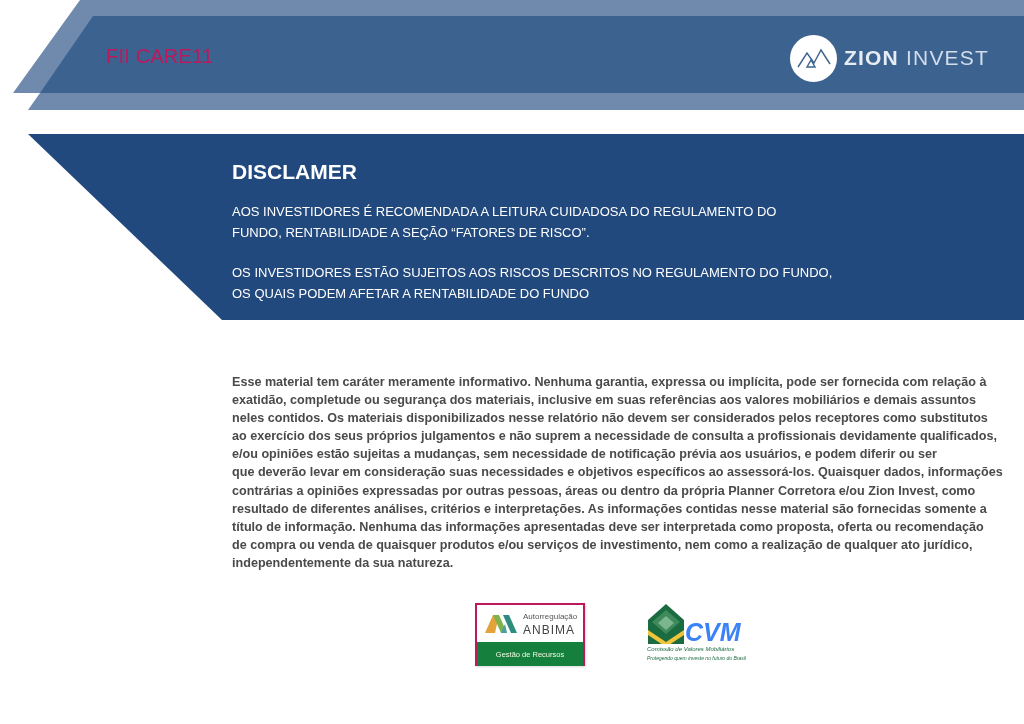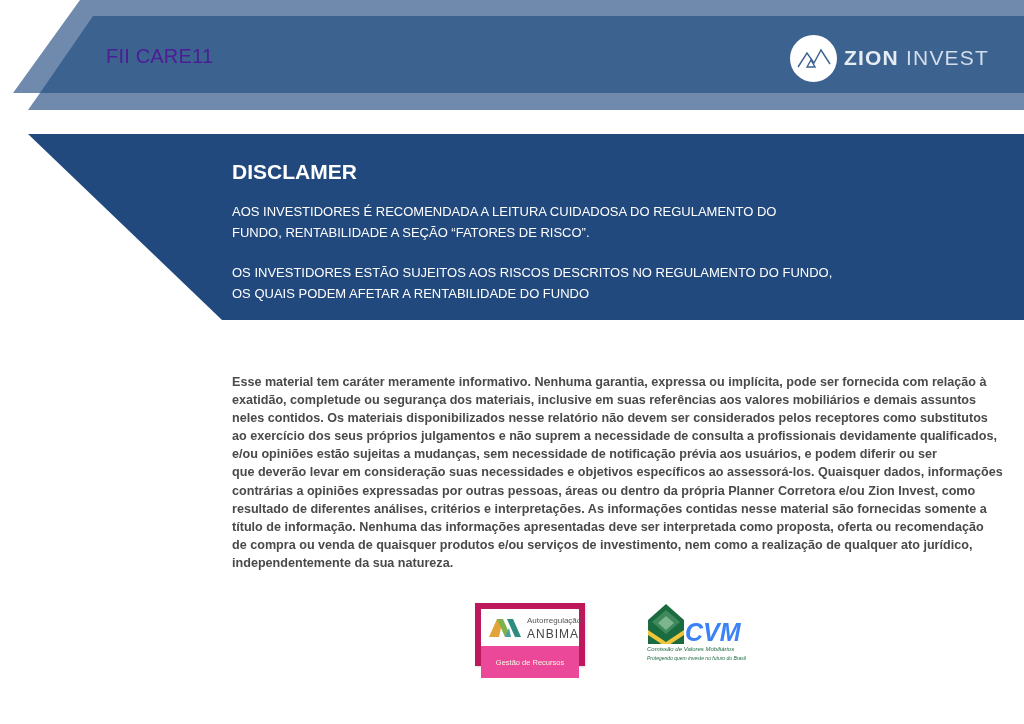--- a/index.html
+++ b/index.html
@@ -4,21 +4,21 @@
 <style>
   html, body { margin: 0; padding: 0; }
   body {
     width: 1024px; height: 724px; position: relative; overflow: hidden;
     background: #ffffff;
     font-family: "Liberation Sans", "DejaVu Sans", sans-serif;
   }
   .header-svg { position: absolute; left: 0; top: 0; width: 1024px; height: 115px; }
   .doc-title {
     position: absolute; left: 106px; top: 45px;
-    color: #4c1d95; font-size: 20px; letter-spacing: 0.2px;
+    color: #be185d; font-size: 20px; letter-spacing: 0.2px;
   }
   .logo {
     position: absolute; left: 790px; top: 34px; height: 48px;
     display: flex; align-items: center;
   }
   .logo-circle {
     width: 47px; height: 47px; border-radius: 50%; background: #ffffff;
     display: flex; align-items: center; justify-content: center;
   }
   .logo-text { margin-left: 7px; font-size: 21px; color: #e6ecf4; letter-spacing: 1.2px; }
@@ -33,28 +33,28 @@
   .disclaimer-para { font-size: 13px; line-height: 20.5px; margin: 0 0 20px 0; }
 
   .body-text {
     position: absolute; left: 232px; top: 373px; width: 760px;
     color: #4a4a4a; font-size: 12.6px; line-height: 18.1px;
   }
   .body-text span { display: block; white-space: nowrap; font-weight: bold; }
 
   .anbima {
     position: absolute; left: 475px; top: 603px; width: 110px; height: 63px;
-    border: 6px solid #be185d; box-sizing: border-box; background: #fff;
+    border: 2px solid #be185d; box-sizing: border-box; background: #fff;
     box-shadow: 1px 1px 2px rgba(0,0,0,0.15);
   }
   .anbima-top { height: 37px; position: relative; }
   .anbima-auto { position: absolute; left: 46px; top: 7px; font-size: 8px; color: #555; }
   .anbima-name { position: absolute; left: 46px; top: 18px; font-size: 12px; font-weight: normal; color: #444; letter-spacing: 1px; }
   .anbima-bottom {
-    height: 32px; background: #ec4899; color: #f4f8e4; font-size: 7.5px;
+    height: 24px; background: #15803d; color: #f4f8e4; font-size: 7.5px;
     display: flex; align-items: center; justify-content: center;
   }
   .cvm { position: absolute; left: 645px; top: 602px; width: 105px; height: 66px; }
   .cvm-text { position: absolute; left: 40px; top: 16px; font-size: 25px; font-style: italic; font-weight: bold; color: #3b82f6; }
   .cvm-sub1 { position: absolute; left: 2px; top: 44px; font-size: 6px; color: #1b6b40; white-space: nowrap; font-style: italic; }
   .cvm-sub2 { position: absolute; left: 2px; top: 53px; font-size: 5px; color: #1b6b40; white-space: nowrap; font-style: italic; }
 </style>
 </head>
 <body>
 

